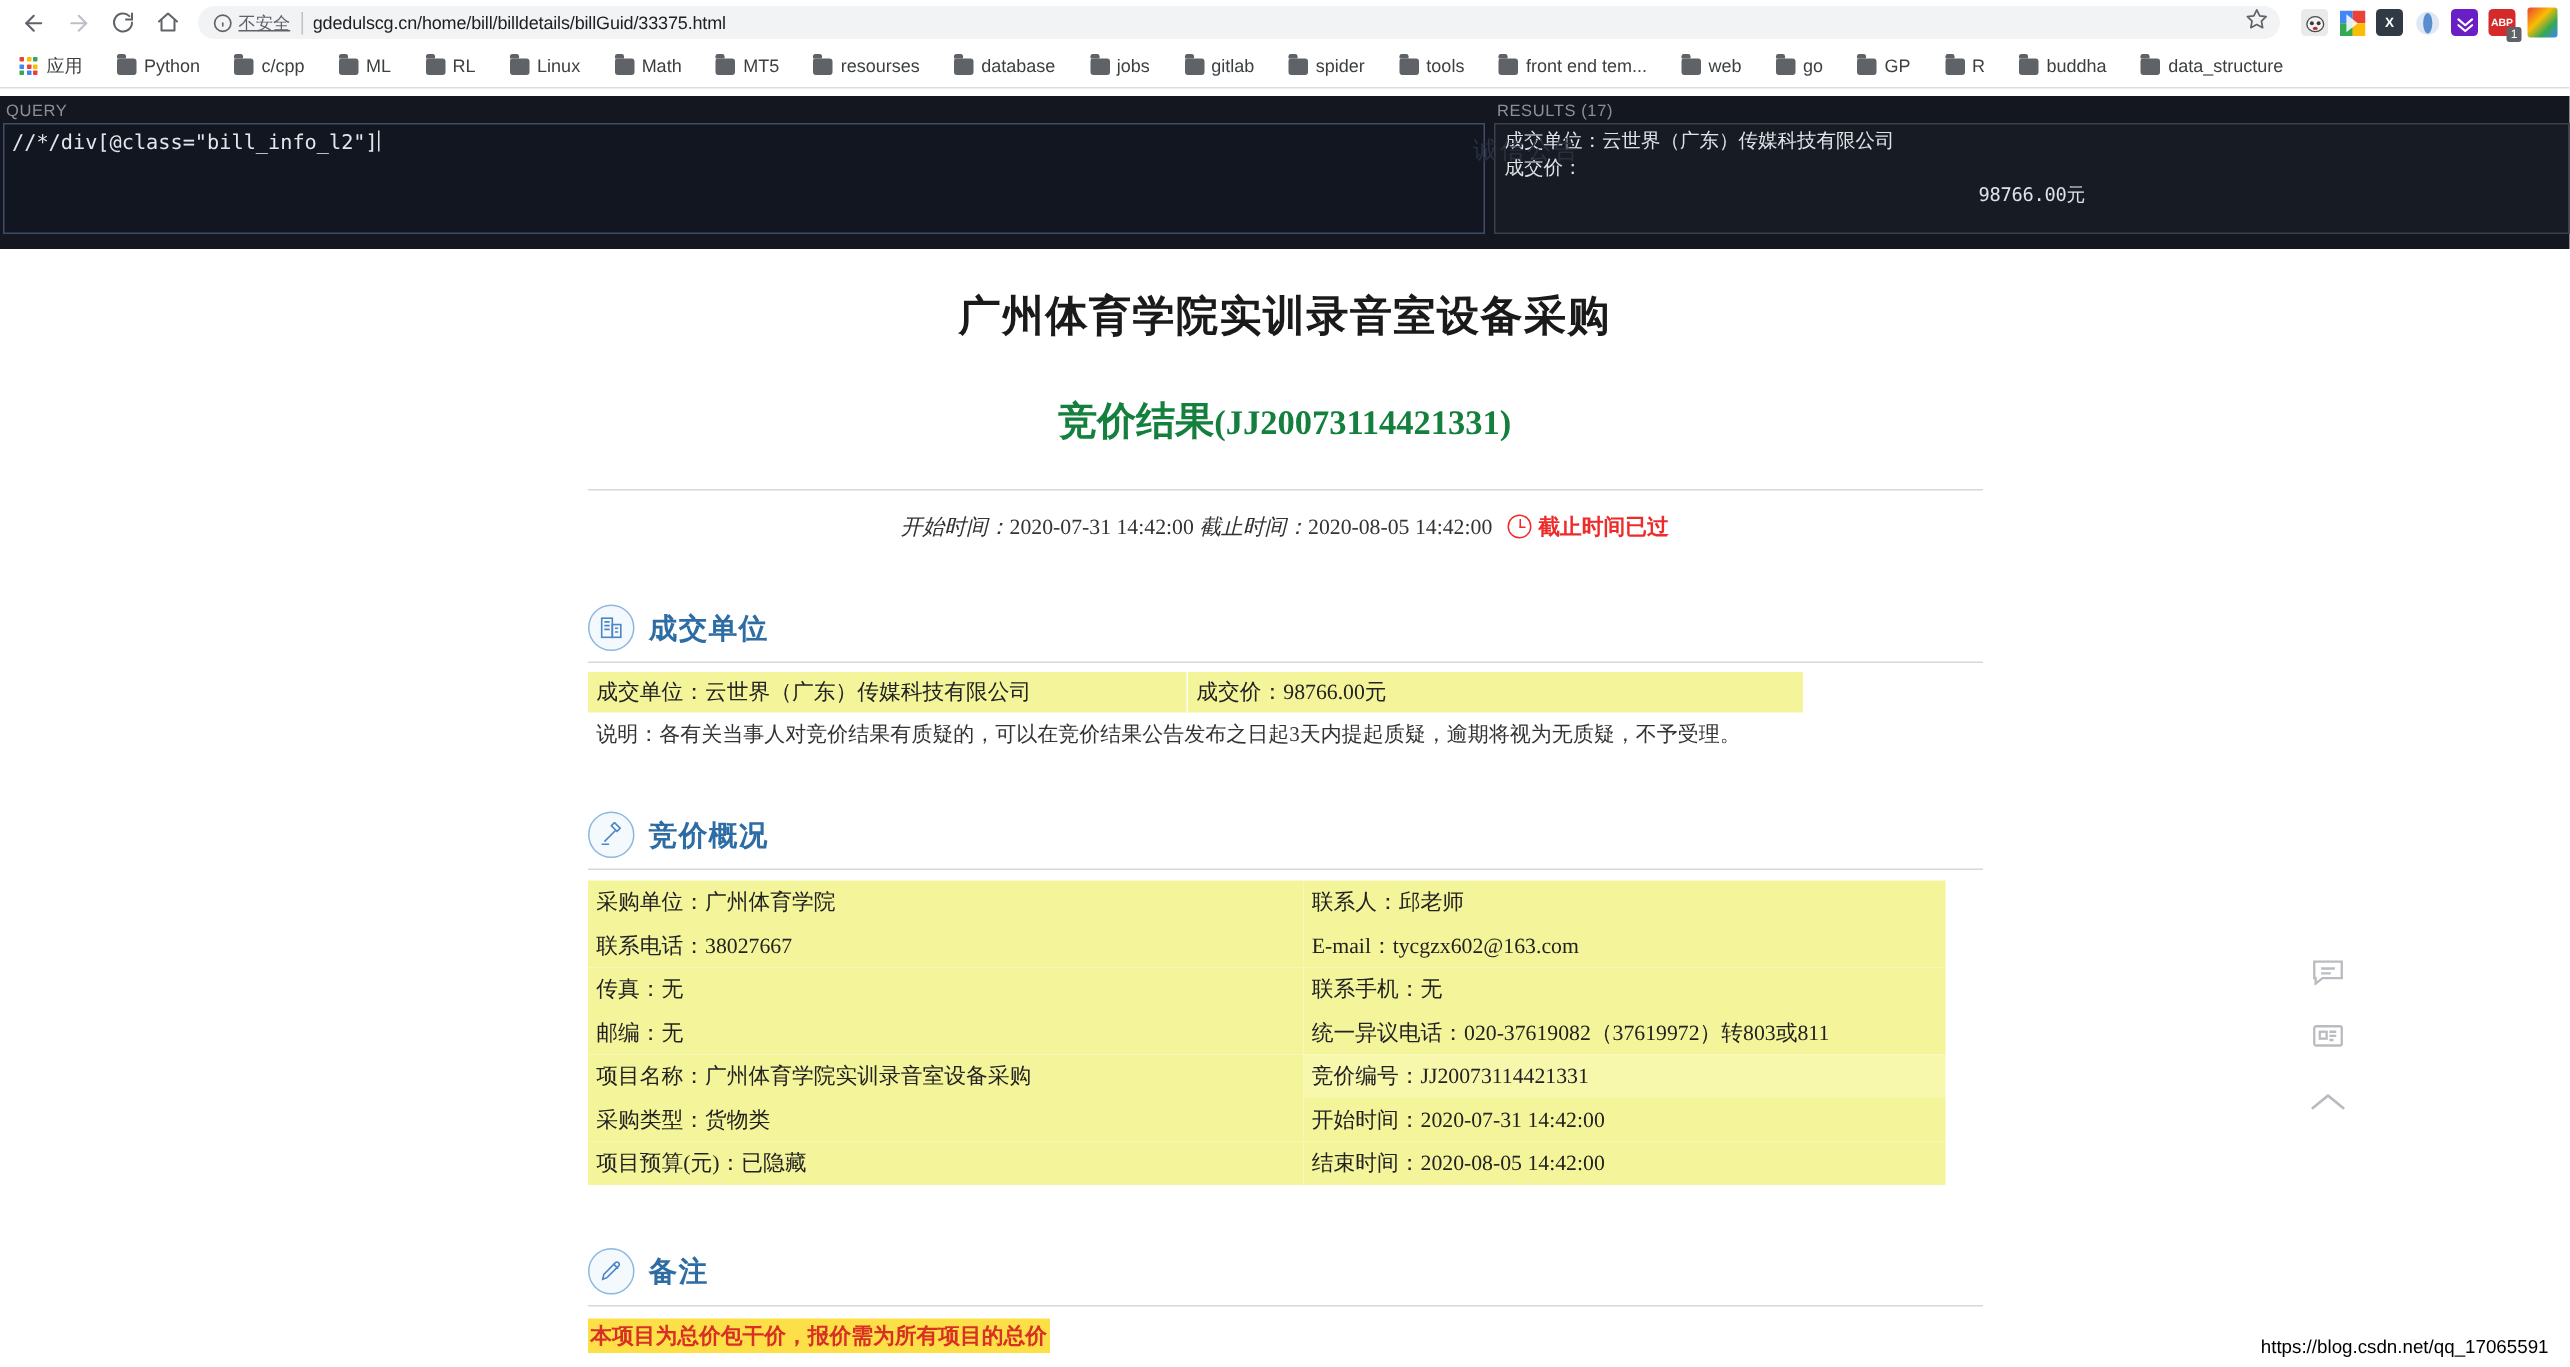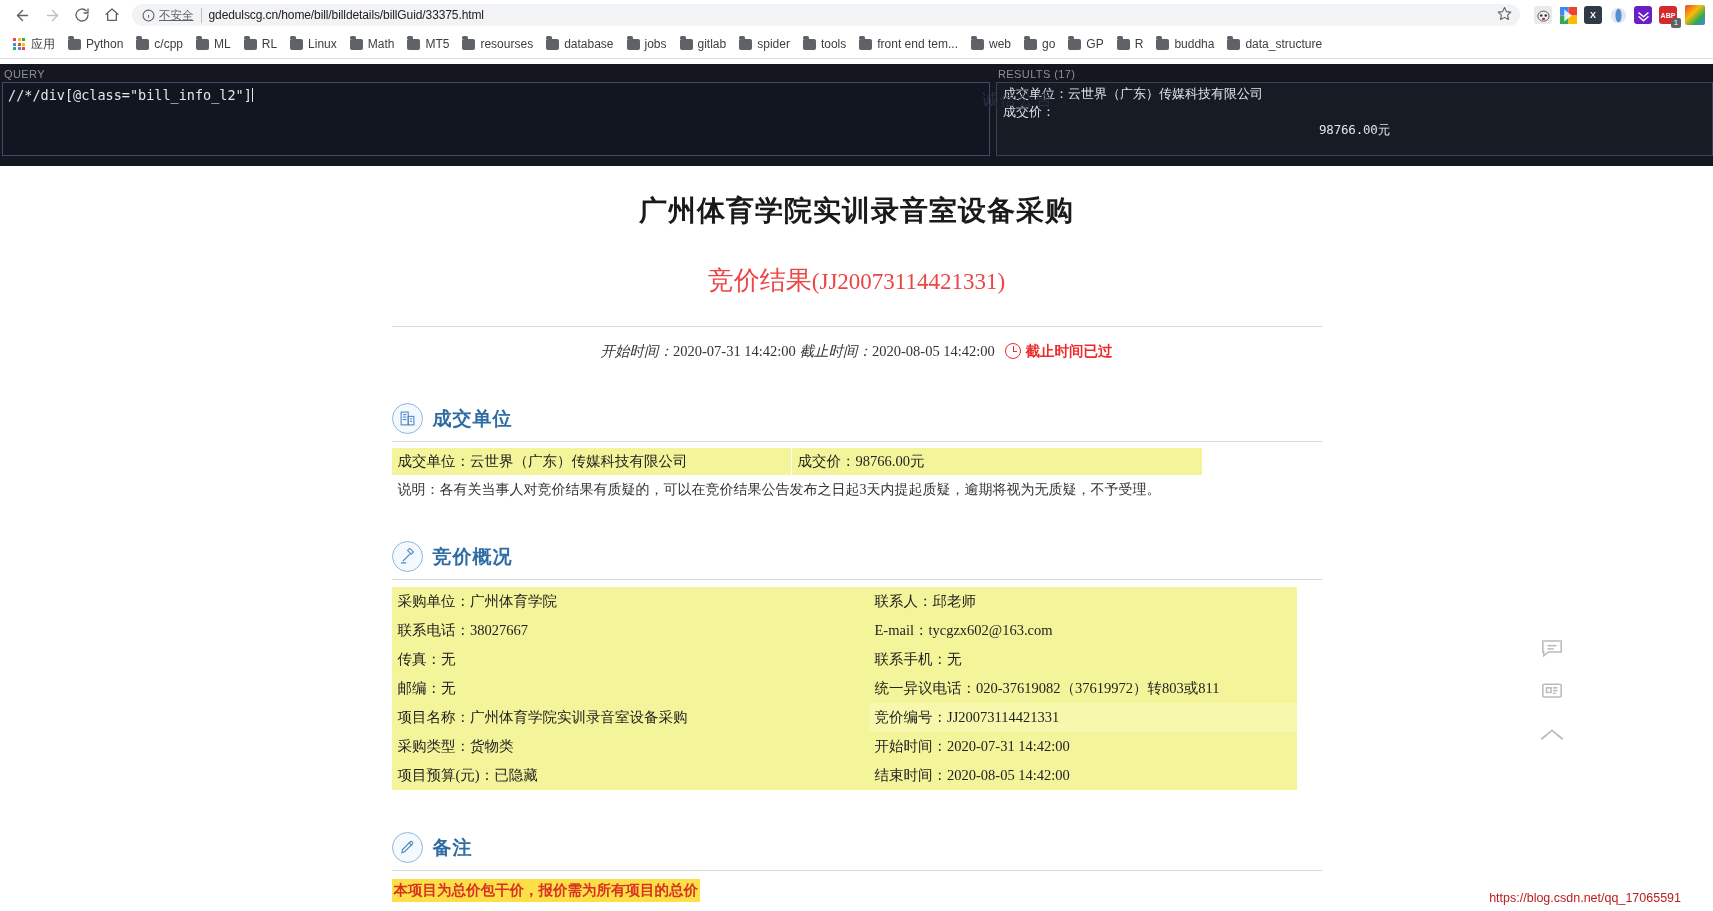--- a/index.html
+++ b/index.html
@@ -110,21 +110,21 @@
     flex: 0 0 auto;
     margin-left: 6px;
   }
 
   
   .bookmarks {
     display: flex;
     align-items: center;
     height: 28px;
     padding: 0 8px;
-    gap: 3px;
+    gap: 13px;
     overflow: hidden;
     white-space: nowrap;
   }
   .bm {
     display: flex;
     align-items: center;
     gap: 5px;
     padding: 3px 5px;
     border-radius: 4px;
     font-size: 12px;
@@ -270,22 +270,22 @@
     text-align: center;
     font-size: 28px;
     font-weight: bold;
     color: #1a1a1a;
     letter-spacing: 1px;
     padding: 12px 0 0;
   }
   .title-sub {
     text-align: center;
     font-size: 26px;
-    font-weight: normal;
-    color: #ef4444;
+    font-weight: bold;
+    color: #15803d;
     padding: 33px 0 0;
   }
   .title-sub .code { font-size: 23px; }
   .time-bar {
     margin: 28px 0 0;
     border-top: 1px solid #d8d8d8;
     padding-top: 15px;
     text-align: center;
     font-size: 14.5px;
     color: #333;
@@ -399,23 +399,23 @@
     gap: 22px;
   }
   .fw {
     width: 26px; height: 22px;
     color: #b9bcc0;
     display: flex; align-items: center; justify-content: center;
   }
   .fw svg { display: block; }
   .watermark {
     position: absolute;
-    right: 32px; bottom: 6px;
+    right: 14px; bottom: 6px;
     font-size: 12.5px;
-    color: #b91c1c;
+    color: #000000;
     font-family: "Liberation Sans", sans-serif;
     margin-top: 28px;
   }
 </style>
 </head>
 <body>
 
 <div class="browser-chrome">
   <div class="toolbar">
     <div class="nav-btn">

